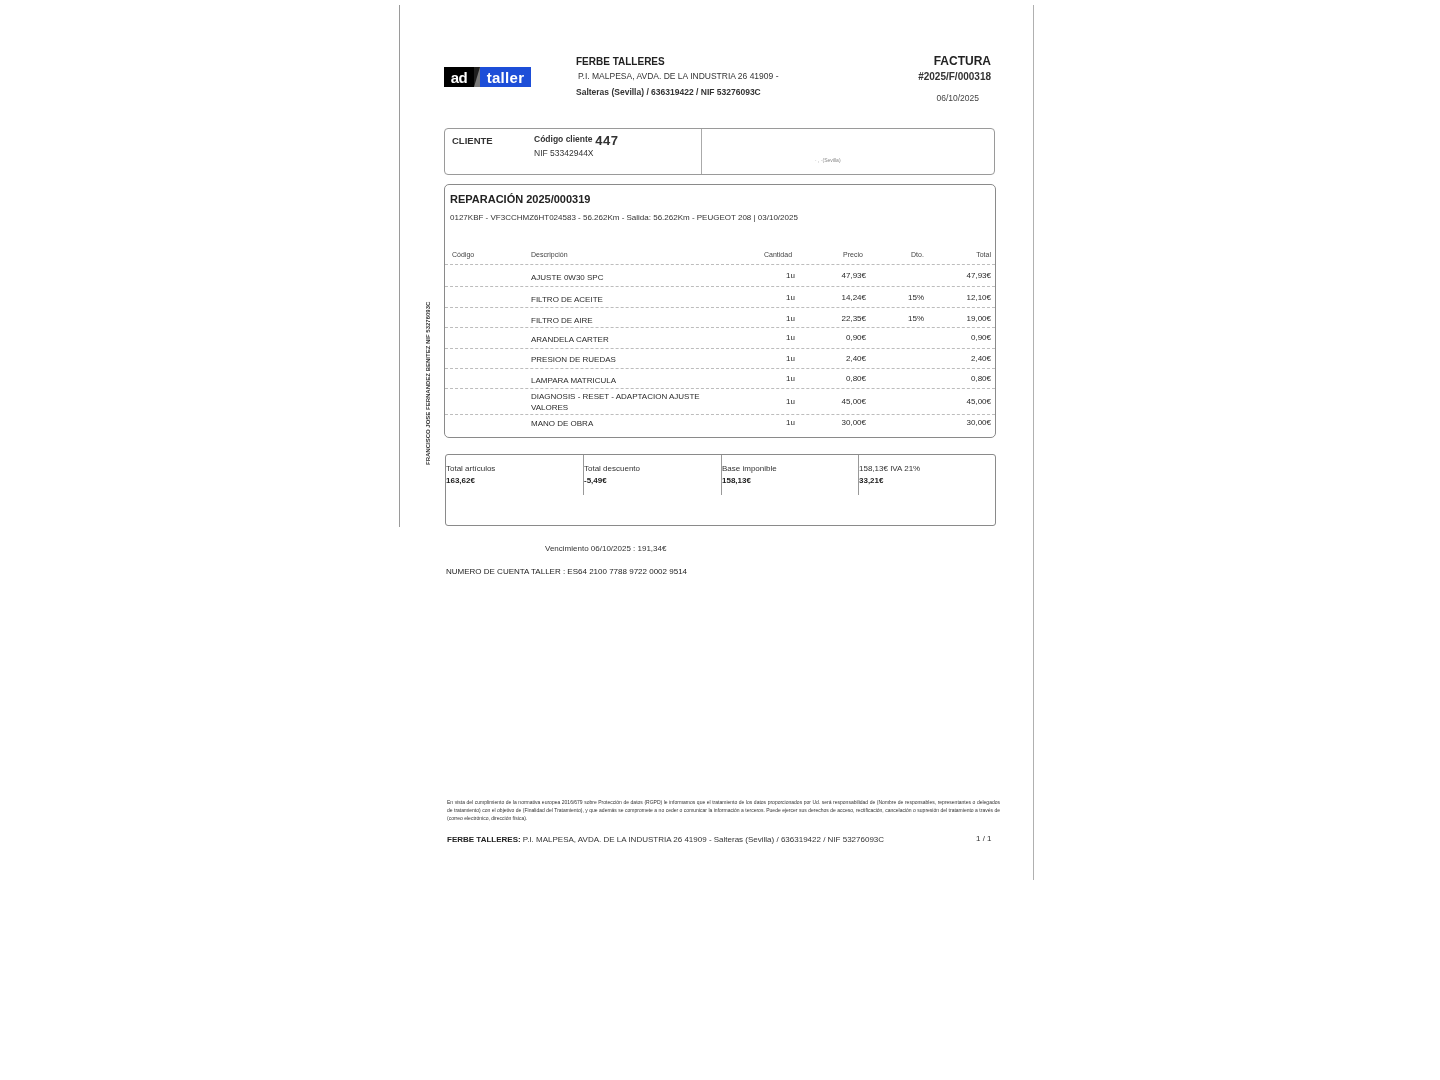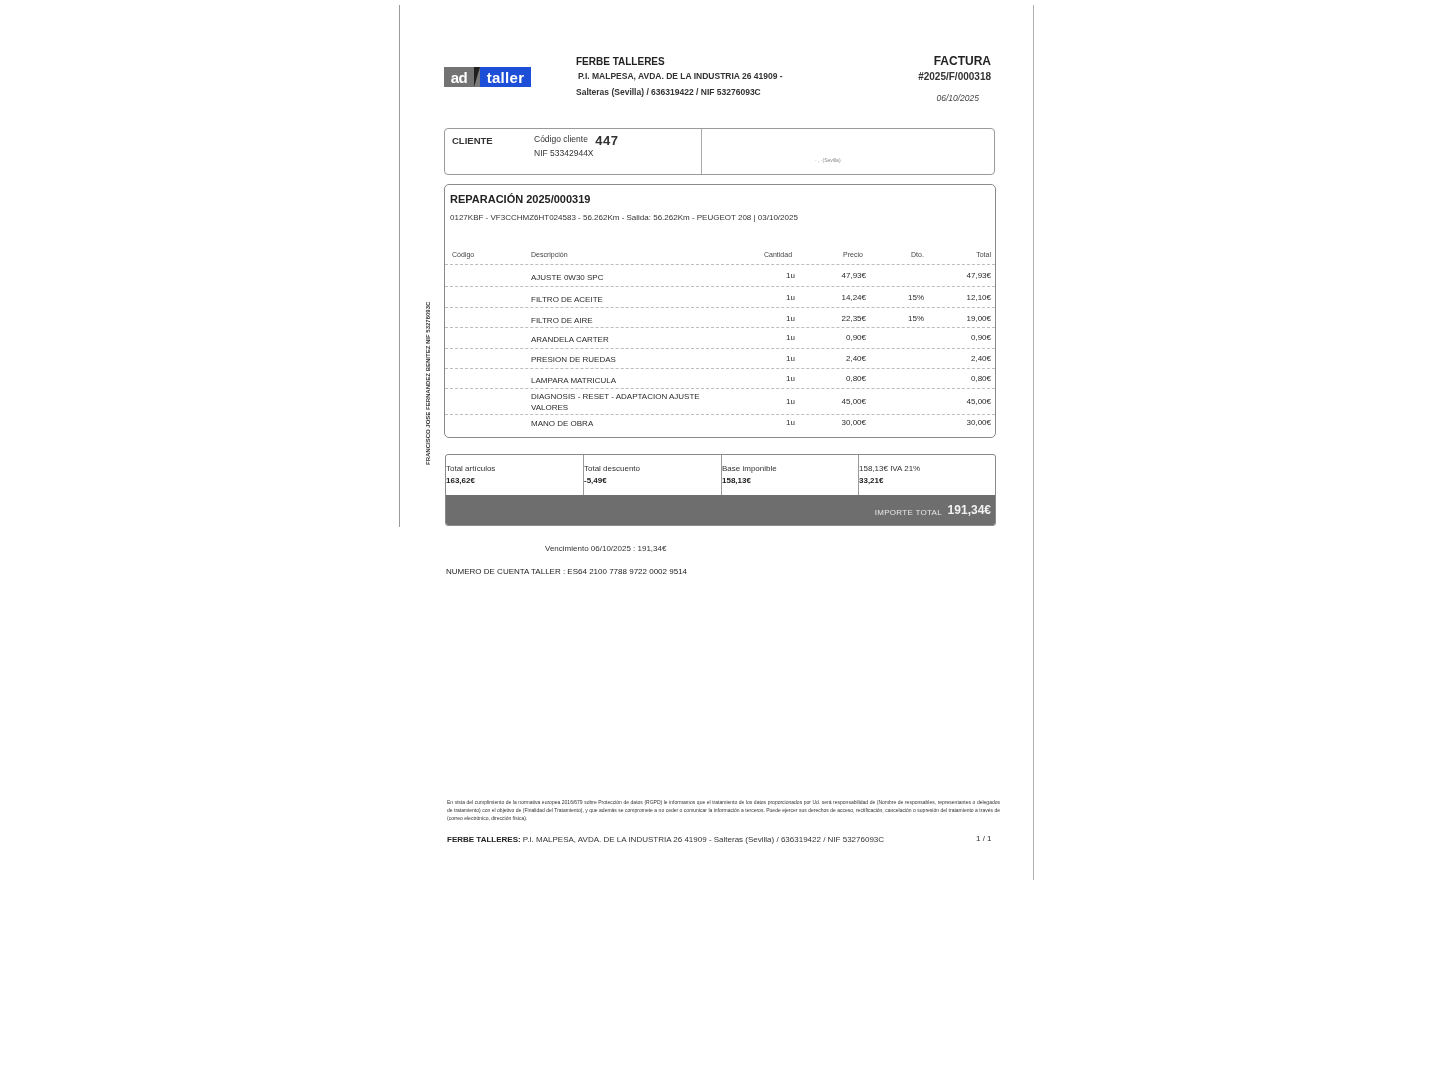--- a/index.html
+++ b/index.html
@@ -4,37 +4,37 @@
 <style>
   html, body { margin:0; padding:0; }
   body { width:1440px; height:1080px; background:#ffffff; position:relative; overflow:hidden;
          font-family:"Liberation Sans", "DejaVu Sans", sans-serif; color:#2a2a2a; }
   .abs { position:absolute; }
   .edge-left { left:399px; top:5px; width:1px; height:522px; background:#9a9a9a; }
   .edge-right { left:1033px; top:5px; width:1px; height:875px; background:#b0b0b0; }
 
   
   .logo { left:444px; top:67px; width:87px; height:20px; display:flex; }
-  .logo .ad { background:#737373; color:#fff; font-weight:bold; font-size:15px; width:30px;
+  .logo .ad { background:#000000; color:#fff; font-weight:bold; font-size:15px; width:30px;
               display:flex; align-items:center; justify-content:center; letter-spacing:-0.5px; }
   .logo .slash { width:0; height:0; border-top:20px solid #1f1f1f; border-right:6px solid #7a7a7a; }
   .logo .taller { background:#1d4ed8; color:#fff; font-size:15px; flex:1; display:flex; align-items:center;
                   justify-content:center; font-weight:bold; letter-spacing:0.3px; }
   .company-name { left:576px; top:56px; font-size:10px; font-weight:bold; color:#222; }
-  .company-addr1 { left:578px; top:71px; font-size:8.5px; font-weight:bold; color:#333; }
+  .company-addr1 { left:578px; top:71px; font-size:8.5px; font-weight:normal; color:#333; }
   .company-addr2 { left:576px; top:87px; font-size:8.5px; font-weight:bold; color:#333; }
   .doc-type { right:449px; top:54px; font-size:12px; font-weight:bold; color:#222; text-align:right; }
   .doc-number { right:449px; top:71px; font-size:10px; font-weight:bold; color:#333; text-align:right; }
-  .doc-date { right:461px; top:93px; font-size:8.5px; color:#444; text-align:right;font-style:italic; }
+  .doc-date { right:461px; top:93px; font-size:8.5px; color:#444; text-align:right; }
 
   
   .client-box { left:444px; top:128px; width:549px; height:45px; border:1px solid #9a9a9a; border-radius:4px; }
   .client-box .divider { position:absolute; left:256px; top:0; width:1px; height:45px; background:#aaa; }
   .client-label { left:7px; top:6px; font-size:9.5px; font-weight:bold; color:#333; }
-  .client-code-label { left:89px; top:5px; font-size:8.5px; font-weight:normal; color:#333; }
+  .client-code-label { left:89px; top:5px; font-size:8.5px; font-weight:bold; color:#333; }
   .client-code { left:150px; top:5px; font-size:13px; font-weight:bold; color:#333;font-family:Liberation Mono, monospace; }
   .client-nif { left:89px; top:19px; font-size:8.5px; color:#333; }
   .client-smudge { left:370px; top:28px; font-size:5px; color:#888; }
 
   
   .repair-box { left:444px; top:184px; width:550px; height:252px; border:1px solid #8a8a8a; border-radius:5px; overflow:hidden; }
   .repair-title { left:5px; top:8px; font-size:11px; font-weight:bold; color:#222; }
   .repair-meta { left:5px; top:28px; font-size:8px; color:#333; }
   .work-bar { left:0; top:46px; width:550px; height:14px; background:#7b7b7b;
               color:#d8d8d8; font-size:8.5px; text-align:center; line-height:14px; }
@@ -174,24 +174,20 @@
     <div class="val">-5,49€</div>
   </div>
   <div class="tcell" style="left:276px;width:136px">
     <div class="lbl">Base imponible</div>
     <div class="val">158,13€</div>
   </div>
   <div class="tcell" style="left:413px;width:136px;border-right:none">
     <div class="lbl">158,13€ IVA 21%</div>
     <div class="val">33,21€</div>
   </div>
-  <div class="grand-bar">
-    <span class="grand-label">IMPORTE TOTAL</span>
-    <span class="grand-value">191,34€</span>
-  </div>
 </div>
 
 <div class="abs due">Vencimiento 06/10/2025 : 191,34€</div>
 <div class="abs iban">NUMERO DE CUENTA TALLER : ES64 2100 7788 9722 0002 9514</div>
 
 <div class="abs vertical-text">FRANCISCO JOSE FERNANDEZ BENITEZ NIF 53276093C</div>
 
 <div class="abs legal">En vista del cumplimiento de la normativa europea 2016/679 sobre Protección de datos (RGPD) le informamos que el tratamiento de los datos proporcionados por Ud. será responsabilidad de (Nombre de responsables, representantes o delegados de tratamiento) con el objetivo de (Finalidad del Tratamiento), y que además se compromete a no ceder o comunicar la información a terceros. Puede ejercer sus derechos de acceso, rectificación, cancelación o supresión del tratamiento a través de (correo electrónico, dirección física).</div>
 
 <div class="abs footer-line"><b>FERBE TALLERES:</b><span> P.I. MALPESA, AVDA. DE LA INDUSTRIA 26 41909 - Salteras (Sevilla) / 636319422 / NIF 53276093C</span></div>

